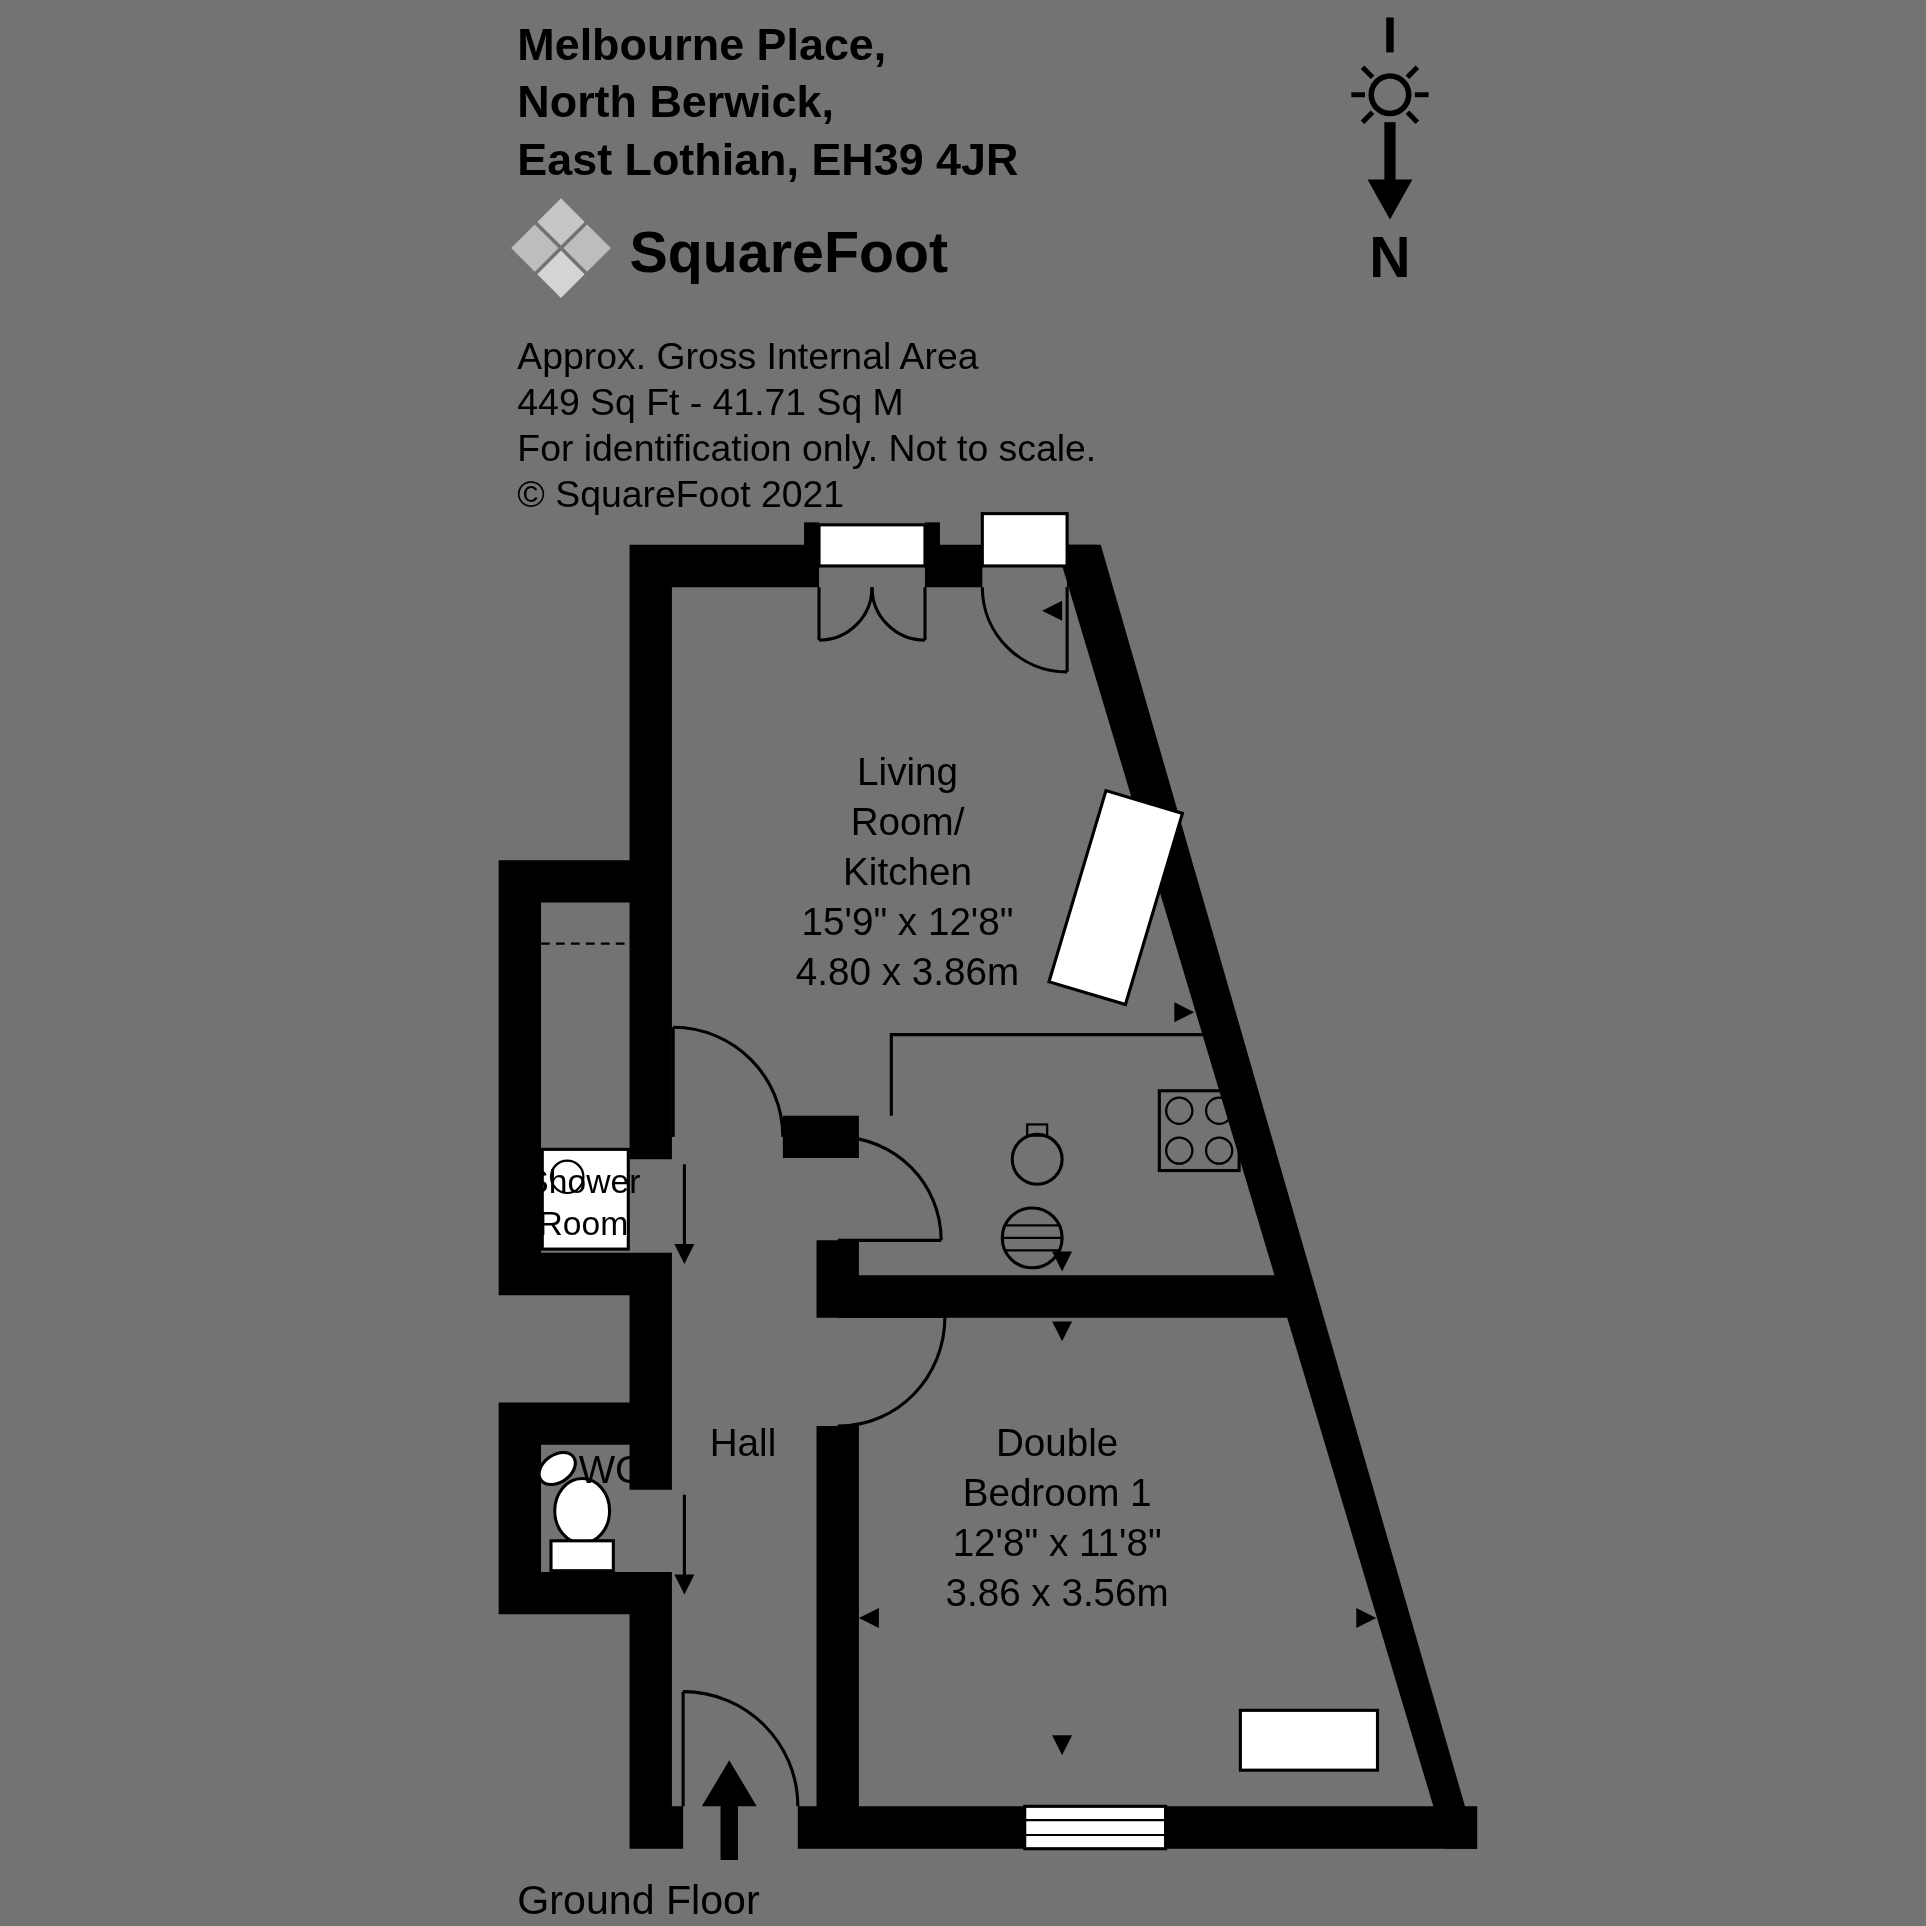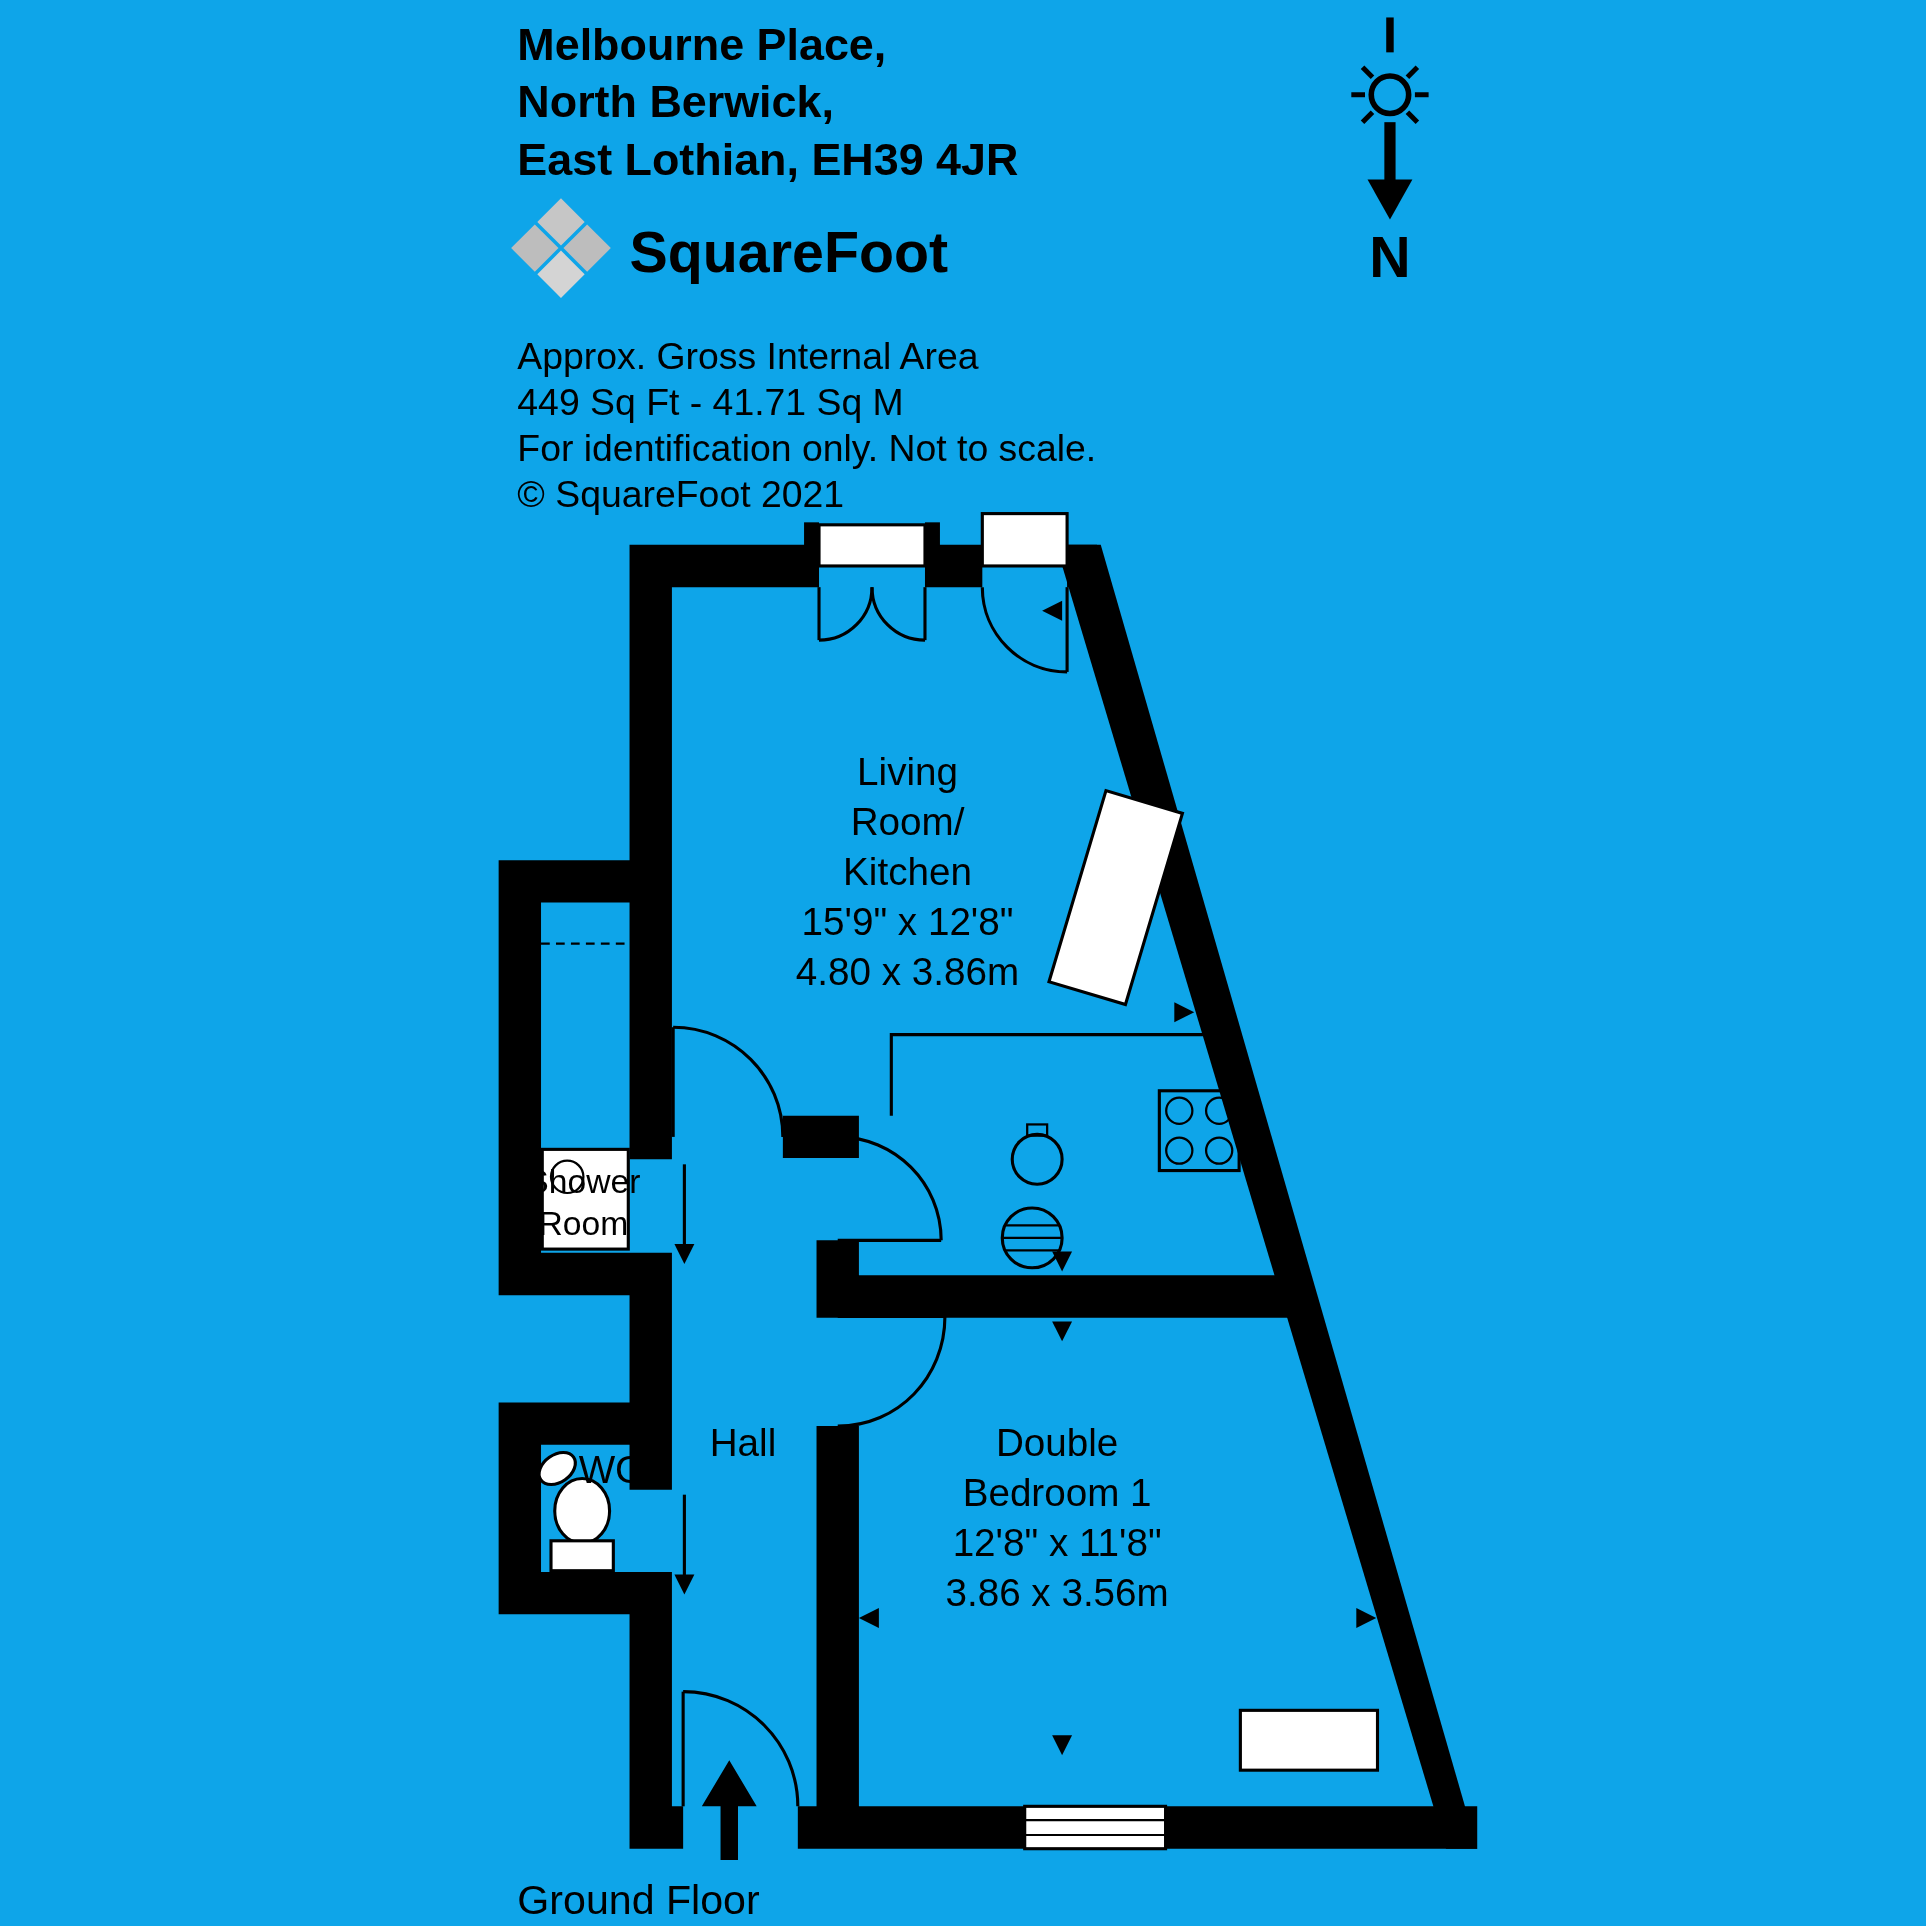--- a/index.html
+++ b/index.html
@@ -1,16 +1,16 @@
 <!DOCTYPE html>
 <html style="font-size:6.2px"><head>
 <meta charset="utf-8">
 <style>
   html,body{margin:0;padding:0;background:#ffffff;}
-  .page{width:1926px;height:1926px;background:#0ea5e9;position:relative;text-decoration:underline;}
+  .page{width:1926px;height:1926px;background:#737373;position:relative;text-decoration:underline;}
   svg{display:block;}
   text{font-family:"Liberation Sans", sans-serif;fill:#000000;}
   .addr{font-size:36px;font-weight:bold;}
   .meta{font-size:30px;}
   .logo-text{font-size:46px;font-weight:bold;}
   .room-label{font-size:31px;}
   .room-label-sm{font-size:27px;}
   .floor-label{font-size:33px;}
   .north{font-size:46px;font-weight:bold;}
   .wall{stroke:#000;stroke-width:34;fill:none;stroke-linecap:butt;}

